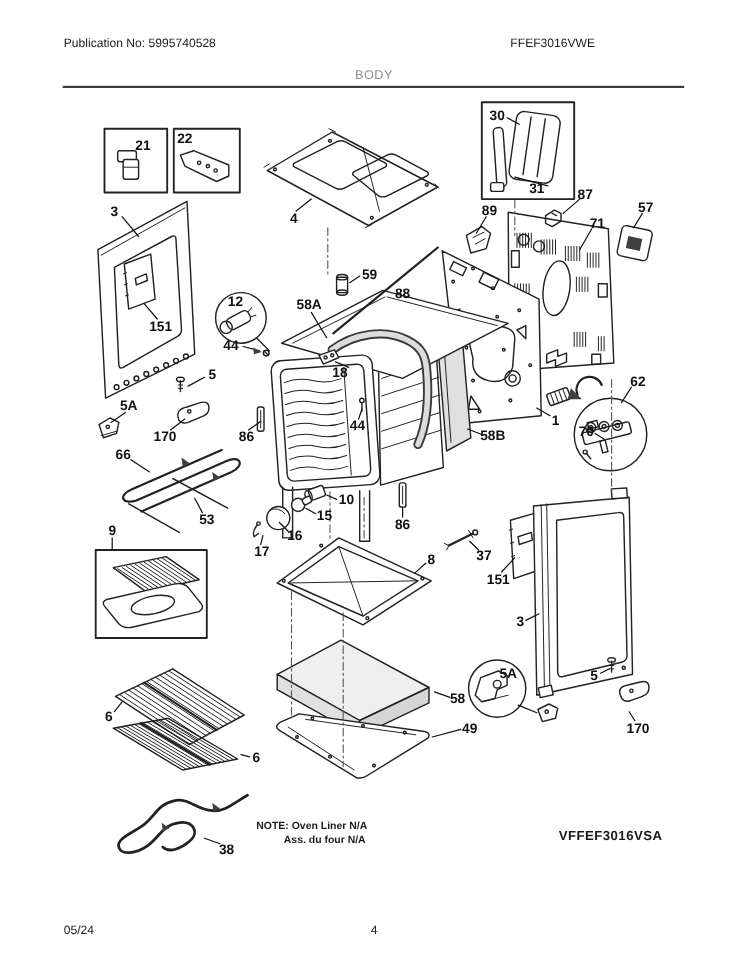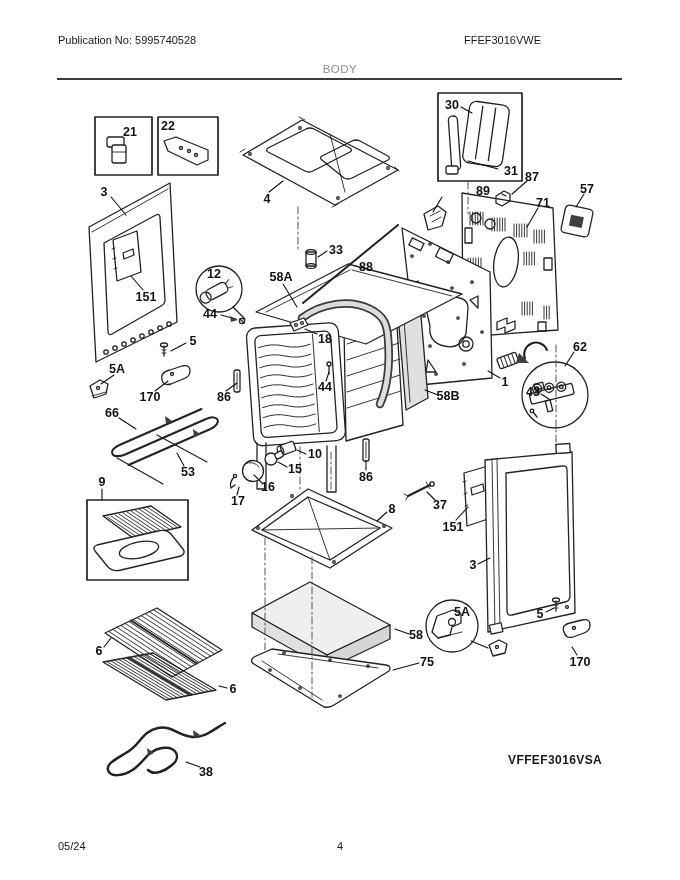--- a/index.html
+++ b/index.html
@@ -413,59 +413,63 @@
     </g>
   </svg>
 
   <div id="labels">
       <span class="plabel" style="left: 130px; top: 132px;">21</span>
       <span class="plabel" style="left: 168px; top: 126px;">22</span>
       <span class="plabel" style="left: 104px; top: 192px;">3</span>
       <span class="plabel" style="left: 146px; top: 297px;">151</span>
       <span class="plabel" style="left: 267px; top: 199px;">4</span>
       <span class="plabel" style="left: 452px; top: 105px;">30</span>
-      <span class="plabel" style="left: 511px; top: 171px; text-align: center;">31</span>
+      <span class="plabel" style="left: 488px; top: 171px; text-align: center;">31</span>
       <span class="plabel" style="left: 532px; top: 177px;">87</span>
       <span class="plabel" style="left: 587px; top: 189px;">57</span>
       <span class="plabel" style="left: 543px; top: 203px;">71</span>
-      <span class="plabel" style="left: 445px; top: 191px; margin-left: 38px;">89</span>
-      <span class="plabel" style="left: 336px; top: 250px;">33</span>
+      <span class="plabel" style="left: 445px; top: 191px;">89</span>
+      <span class="plabel" style="left: 336px; top: 250px;">59</span>
       <span class="plabel" style="left: 281px; top: 277px;">58A</span>
       <span class="plabel" style="left: 366px; top: 267px;">88</span>
       <span class="plabel" style="left: 214px; top: 274px;">12</span>
       <span class="plabel" style="left: 210px; top: 314px;">44</span>
-      <span class="plabel" style="left: 325px; top: 339px;">18</span>
+      <span class="plabel" style="left: 309px; top: 339px;">18</span>
       <span class="plabel" style="left: 193px; top: 341px;">5</span>
       <span class="plabel" style="left: 117px; top: 369px;">5A</span>
       <span class="plabel" style="left: 150px; top: 397px;">170</span>
       <span class="plabel" style="left: 224px; top: 397px;">86</span>
       <span class="plabel" style="left: 112px; top: 413px;">66</span>
       <span class="plabel" style="left: 188px; top: 472px;">53</span>
       <span class="plabel" style="left: 325px; top: 387px;">44</span>
       <span class="plabel" style="left: 448px; top: 396px;">58B</span>
       <span class="plabel" style="left: 580px; top: 347px;">62</span>
-      <span class="plabel" style="left: 533px; top: 392px;">43</span>
+      <span class="plabel" style="left: 533px; top: 392px;">70</span>
       <span class="plabel" style="left: 505px; top: 382px;">1</span>
       <span class="plabel" style="left: 102px; top: 482px;">9</span>
       <span class="plabel" style="left: 315px; top: 454px;">10</span>
       <span class="plabel" style="left: 295px; top: 469px;">15</span>
       <span class="plabel" style="left: 268px; top: 487px;">16</span>
       <span class="plabel" style="left: 238px; top: 501px;">17</span>
       <span class="plabel" style="left: 366px; top: 477px;">86</span>
       <span class="plabel" style="left: 392px; top: 509px;">8</span>
       <span class="plabel" style="left: 440px; top: 505px;">37</span>
       <span class="plabel" style="left: 453px; top: 527px;">151</span>
       <span class="plabel" style="left: 473px; top: 565px;">3</span>
       <span class="plabel" style="left: 540px; top: 614px;">5</span>
       <span class="plabel" style="left: 462px; top: 612px;">5A</span>
       <span class="plabel" style="left: 580px; top: 662px;">170</span>
       <span class="plabel" style="left: 416px; top: 635px;">58</span>
-      <span class="plabel" style="left: 427px; top: 662px;">75</span>
+      <span class="plabel" style="left: 427px; top: 662px;">49</span>
       <span class="plabel" style="left: 99px; top: 651px;">6</span>
       <span class="plabel" style="left: 233px; top: 689px;">6</span>
       <span class="plabel" style="left: 206px; top: 772px;">38</span>
     </div>
 
+  <div class="abs note">
+    <span>NOTE: Oven Liner N/A</span>
+    <span class="l2">Ass. du four N/A</span>
+  </div>
   <div class="abs code">VFFEF3016VSA</div>
 
   <div class="abs foot-date">05/24</div>
   <div class="abs foot-page">4</div>
 </div>
 
 </body></html>

